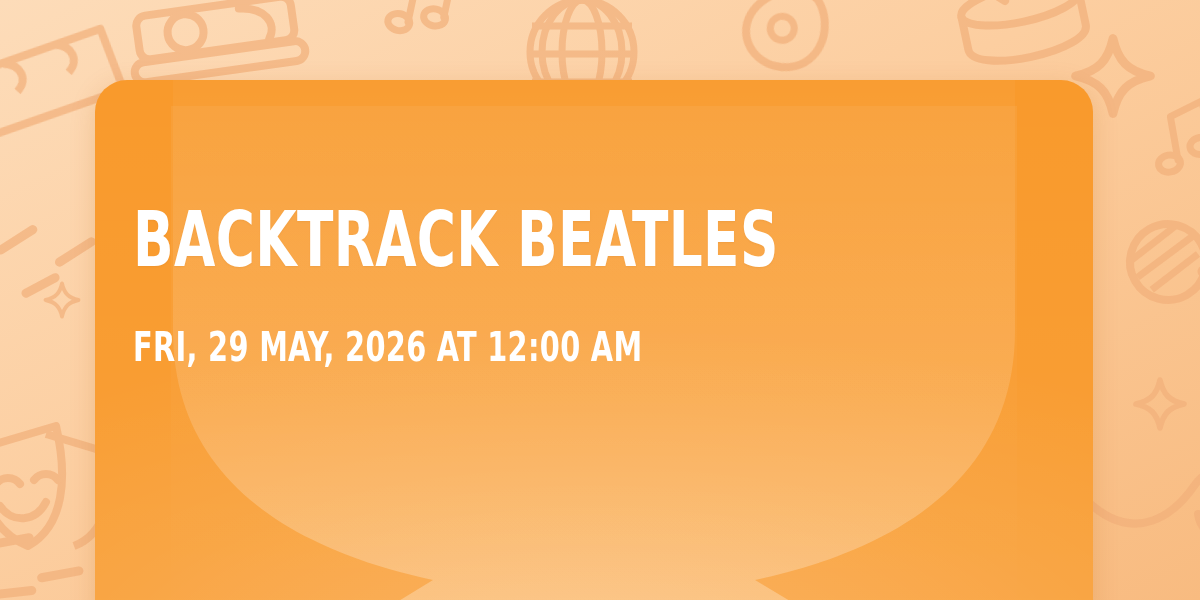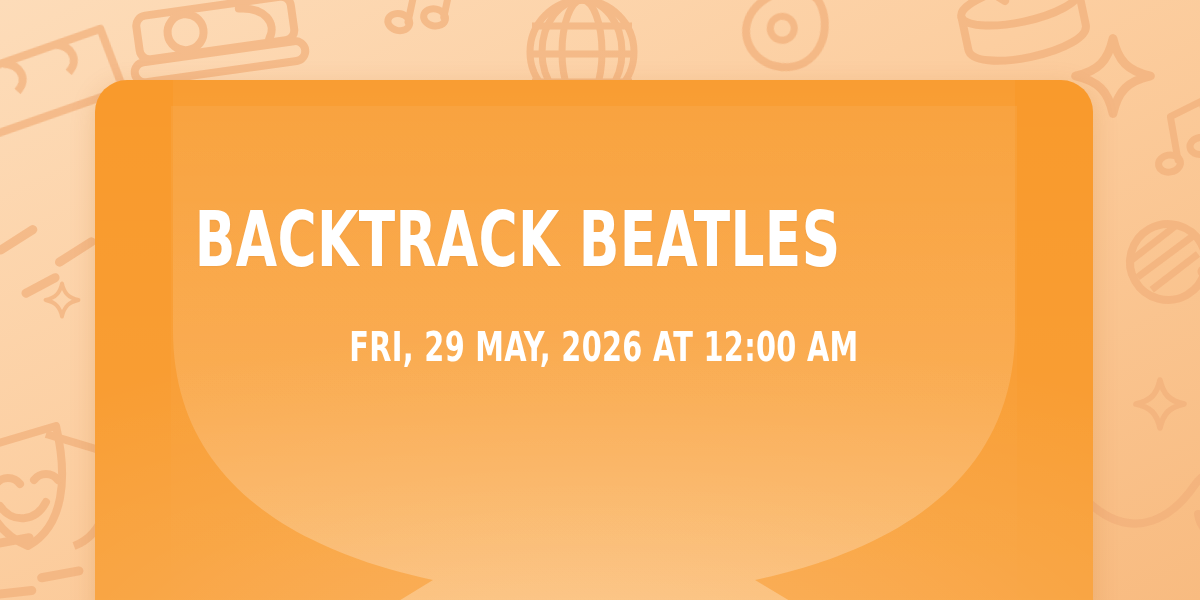--- a/index.html
+++ b/index.html
@@ -71,21 +71,20 @@
       linear-gradient(180deg, rgba(255,255,255,0.00) 0%, rgba(255,255,255,0.06) 100%);
     pointer-events: none;
   }
 
   
   #card-text {
     position: absolute;
     left: 38px;
     top: 125px;
     right: 53px;
-    text-align: right;
   }
 
   #event-title {
     margin: 0;
     color: #ffffff;
     font-family: "Liberation Sans Narrow", "DejaVu Sans Condensed", "Liberation Sans", sans-serif;
     font-size: 76px;
     line-height: 0.92;
     font-weight: 700;
     letter-spacing: 0.5px;

